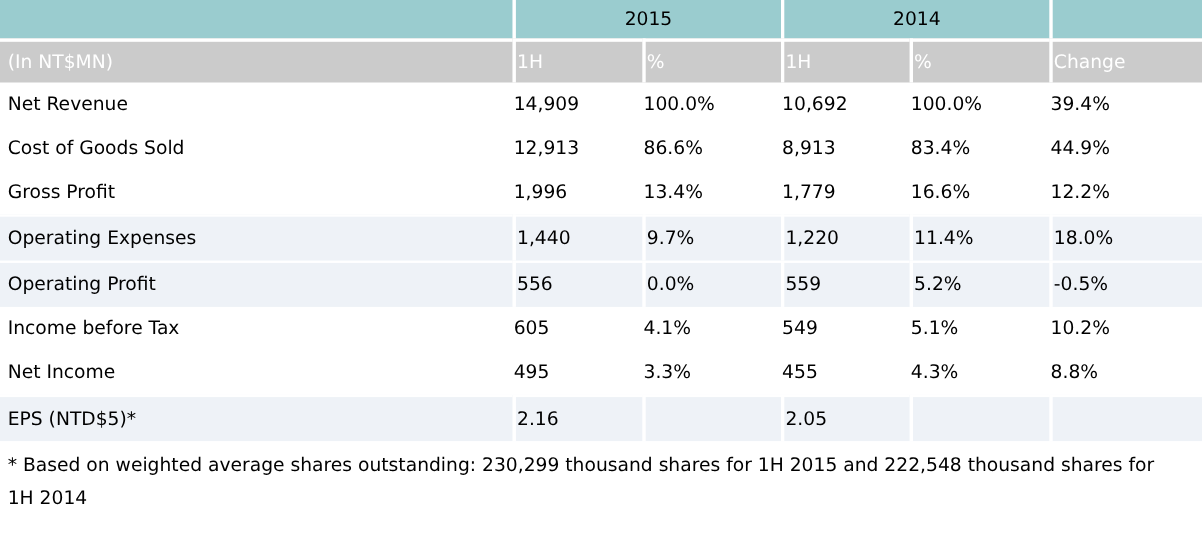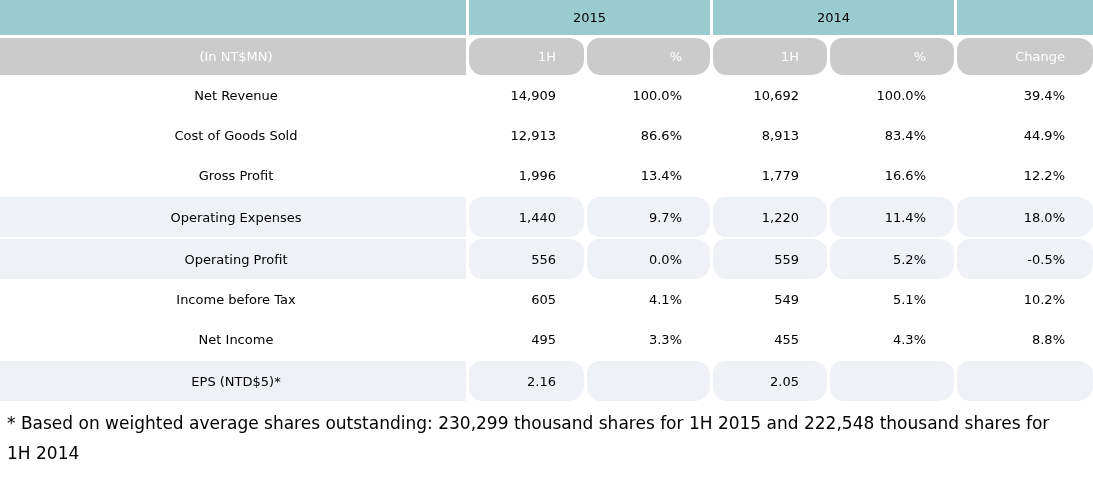--- a/index.html
+++ b/index.html
@@ -12,21 +12,21 @@
     height: 486px;
     overflow: hidden;
     font-family: "DejaVu Sans", "Liberation Sans", sans-serif;
     color: #000000;
   }
   table.fin {
     width: 1093px;
     table-layout: fixed;
     border-collapse: separate;
     border-spacing: 0;
-    font-size: 13px;
+    font-size: 17px;
   }
   col.c-label  { width: 466px; }
   col.c-v1     { width: 118px; }
   col.c-p1     { width: 126px; }
   col.c-v2     { width: 117px; }
   col.c-p2     { width: 127px; }
   col.c-chg    { width: 139px; }
 
   
   tr.h1 td {
@@ -50,22 +50,22 @@
   }
   tr.h2 td + td { border-left: 3px solid #ffffff; }
 
   
   tr.data td {
     height: 38px;
     vertical-align: middle;
     white-space: nowrap;
     overflow: hidden;
   }
-  td.lbl { text-align: center;  padding-left: 7px; }
-  td.num { text-align: right; padding-right: 28px; border-radius: 15px; }
+  td.lbl { text-align: left;  padding-left: 7px; }
+  td.num { text-align: left; padding-right: 28px; }
 
   tr.stripe td {
     background: #eef2f7;
     border-top: 2px solid #ffffff;
   }
   tr.stripe td + td { border-left: 3px solid #ffffff; margin-left: 36px; }
 
   .footnote {
     font-size: 17px;
     line-height: 30px;

